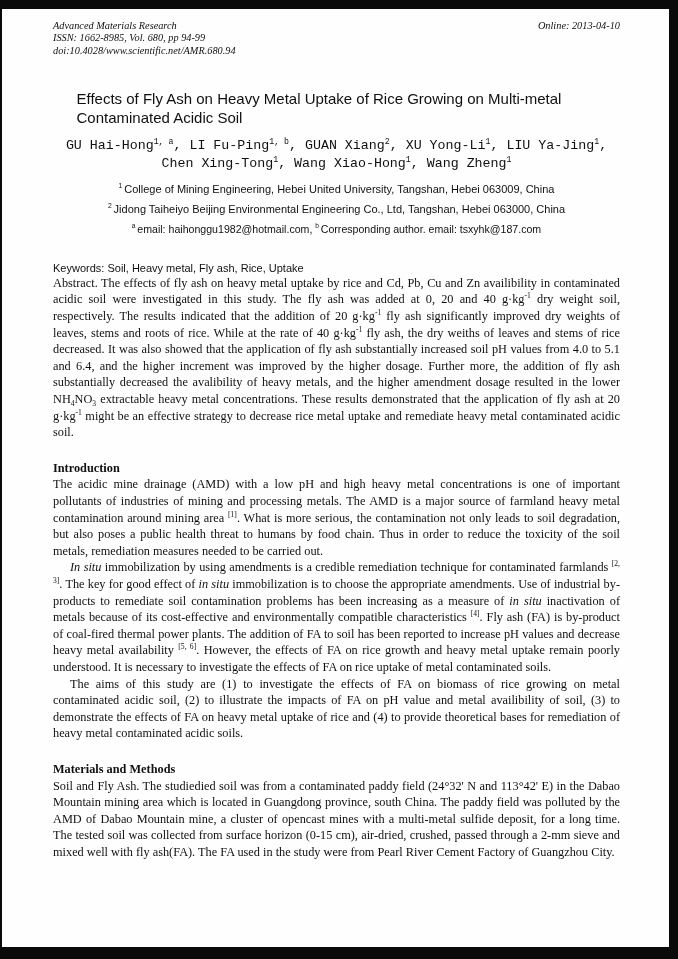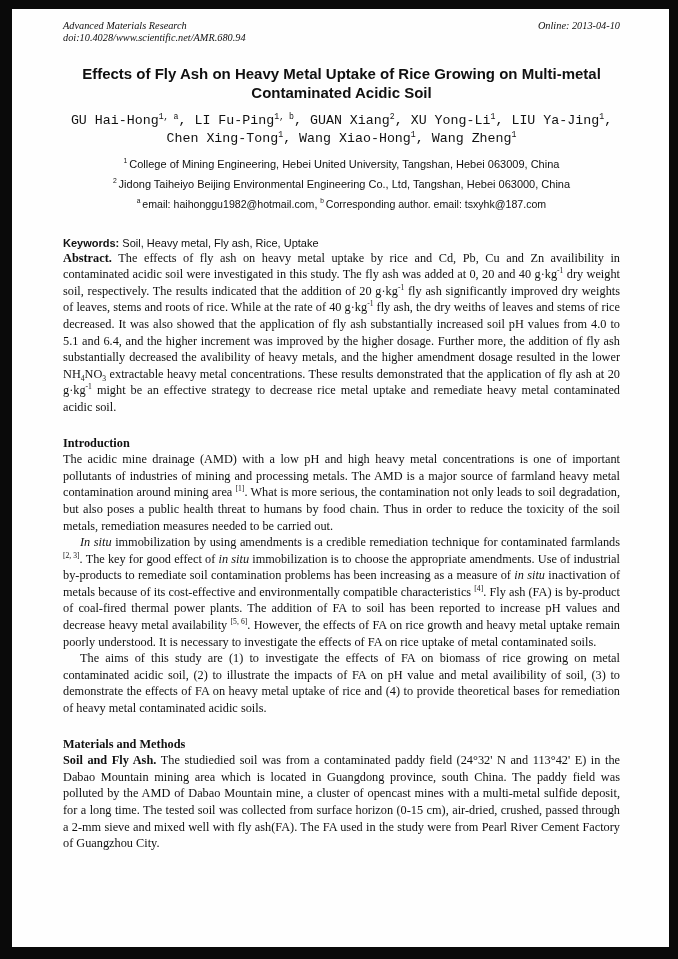--- a/index.html
+++ b/index.html
@@ -5,41 +5,41 @@
   html, body { margin: 0; padding: 0; }
   body {
     background: #222;
     font-family: "Liberation Serif", serif;
   }
   .frame {
     width: 678px;
     height: 959px;
     background: #0a0a0a;
     box-sizing: border-box;
-    padding: 9px 9px 12px 12px;
+    padding: 9px 9px 12px 2px;
     margin: 0 auto;
   }
   .paper {
     width: 100%;
     height: 100%;
     background: #fefefe;
     box-sizing: border-box;
     padding: 11px 49px 14px 51px;
     overflow: hidden;
     color: #101010;
   }
   .header { font-style: italic; font-size: 10.3px; line-height: 12.3px; }
   .header-row { display: flex; justify-content: space-between; }
   .title {
     font-family: "Liberation Sans", sans-serif;
-    font-weight: bold;
+    font-weight: normal;
     font-size: 15px;
     line-height: 19px;
-    text-align: center;
-    margin: 19px auto 0;
+    text-align: left;
+    margin: 32px auto 0;
     max-width: 520px;
   }
   .authors {
     font-family: Liberation Mono, monospace;
     font-size: 13.3px;
     line-height: 18px;
     text-align: center;
     margin-top: 10px;
   }
   .affil {
@@ -70,36 +70,37 @@
   }
   .abstract { margin-top: 19px; }
   .section-heading {
     font-weight: bold;
     font-size: 12.3px;
     line-height: 16.6px;
     margin-top: 19px;
   }
   p.body-par { margin: 0; }
   .indent { text-indent: 17px; }
-  .run-b { font-weight: bold; }
+  .run-b { font-weight: normal; }
   .run-i { font-style: italic; }
   .run-sup { vertical-align: super; font-size: 0.62em; line-height: 0; }
   .run-sub { vertical-align: sub; font-size: 0.62em; line-height: 0; }
 </style>
 </head>
 <body>
 
 <div class="frame">
   <div class="paper">
 
     <div class="header">
       <div class="header-row">
         <span>Advanced Materials Research</span>
         <span>Online: 2013-04-10</span>
       </div>
+      <div>ISSN: 1662-8985, Vol. 680, pp 94-99</div>
       <div>doi:10.4028/www.scientific.net/AMR.680.94</div>
     </div>
 
     <div class="title">Effects of Fly Ash on Heavy Metal Uptake of Rice Growing on Multi-metal Contaminated Acidic Soil</div>
 
     <div class="authors">
       <div><span>GU Hai-Hong</span><span class="run-sup">1, a</span><span>, LI Fu-Ping</span><span class="run-sup">1, b</span><span>, GUAN Xiang</span><span class="run-sup">2</span><span>, XU Yong-Li</span><span class="run-sup">1</span><span>, LIU Ya-Jing</span><span class="run-sup">1</span><span>,</span></div>
       <div><span>Chen Xing-Tong</span><span class="run-sup">1</span><span>, Wang Xiao-Hong</span><span class="run-sup">1</span><span>, Wang Zheng</span><span class="run-sup">1</span></div>
     </div>
 

